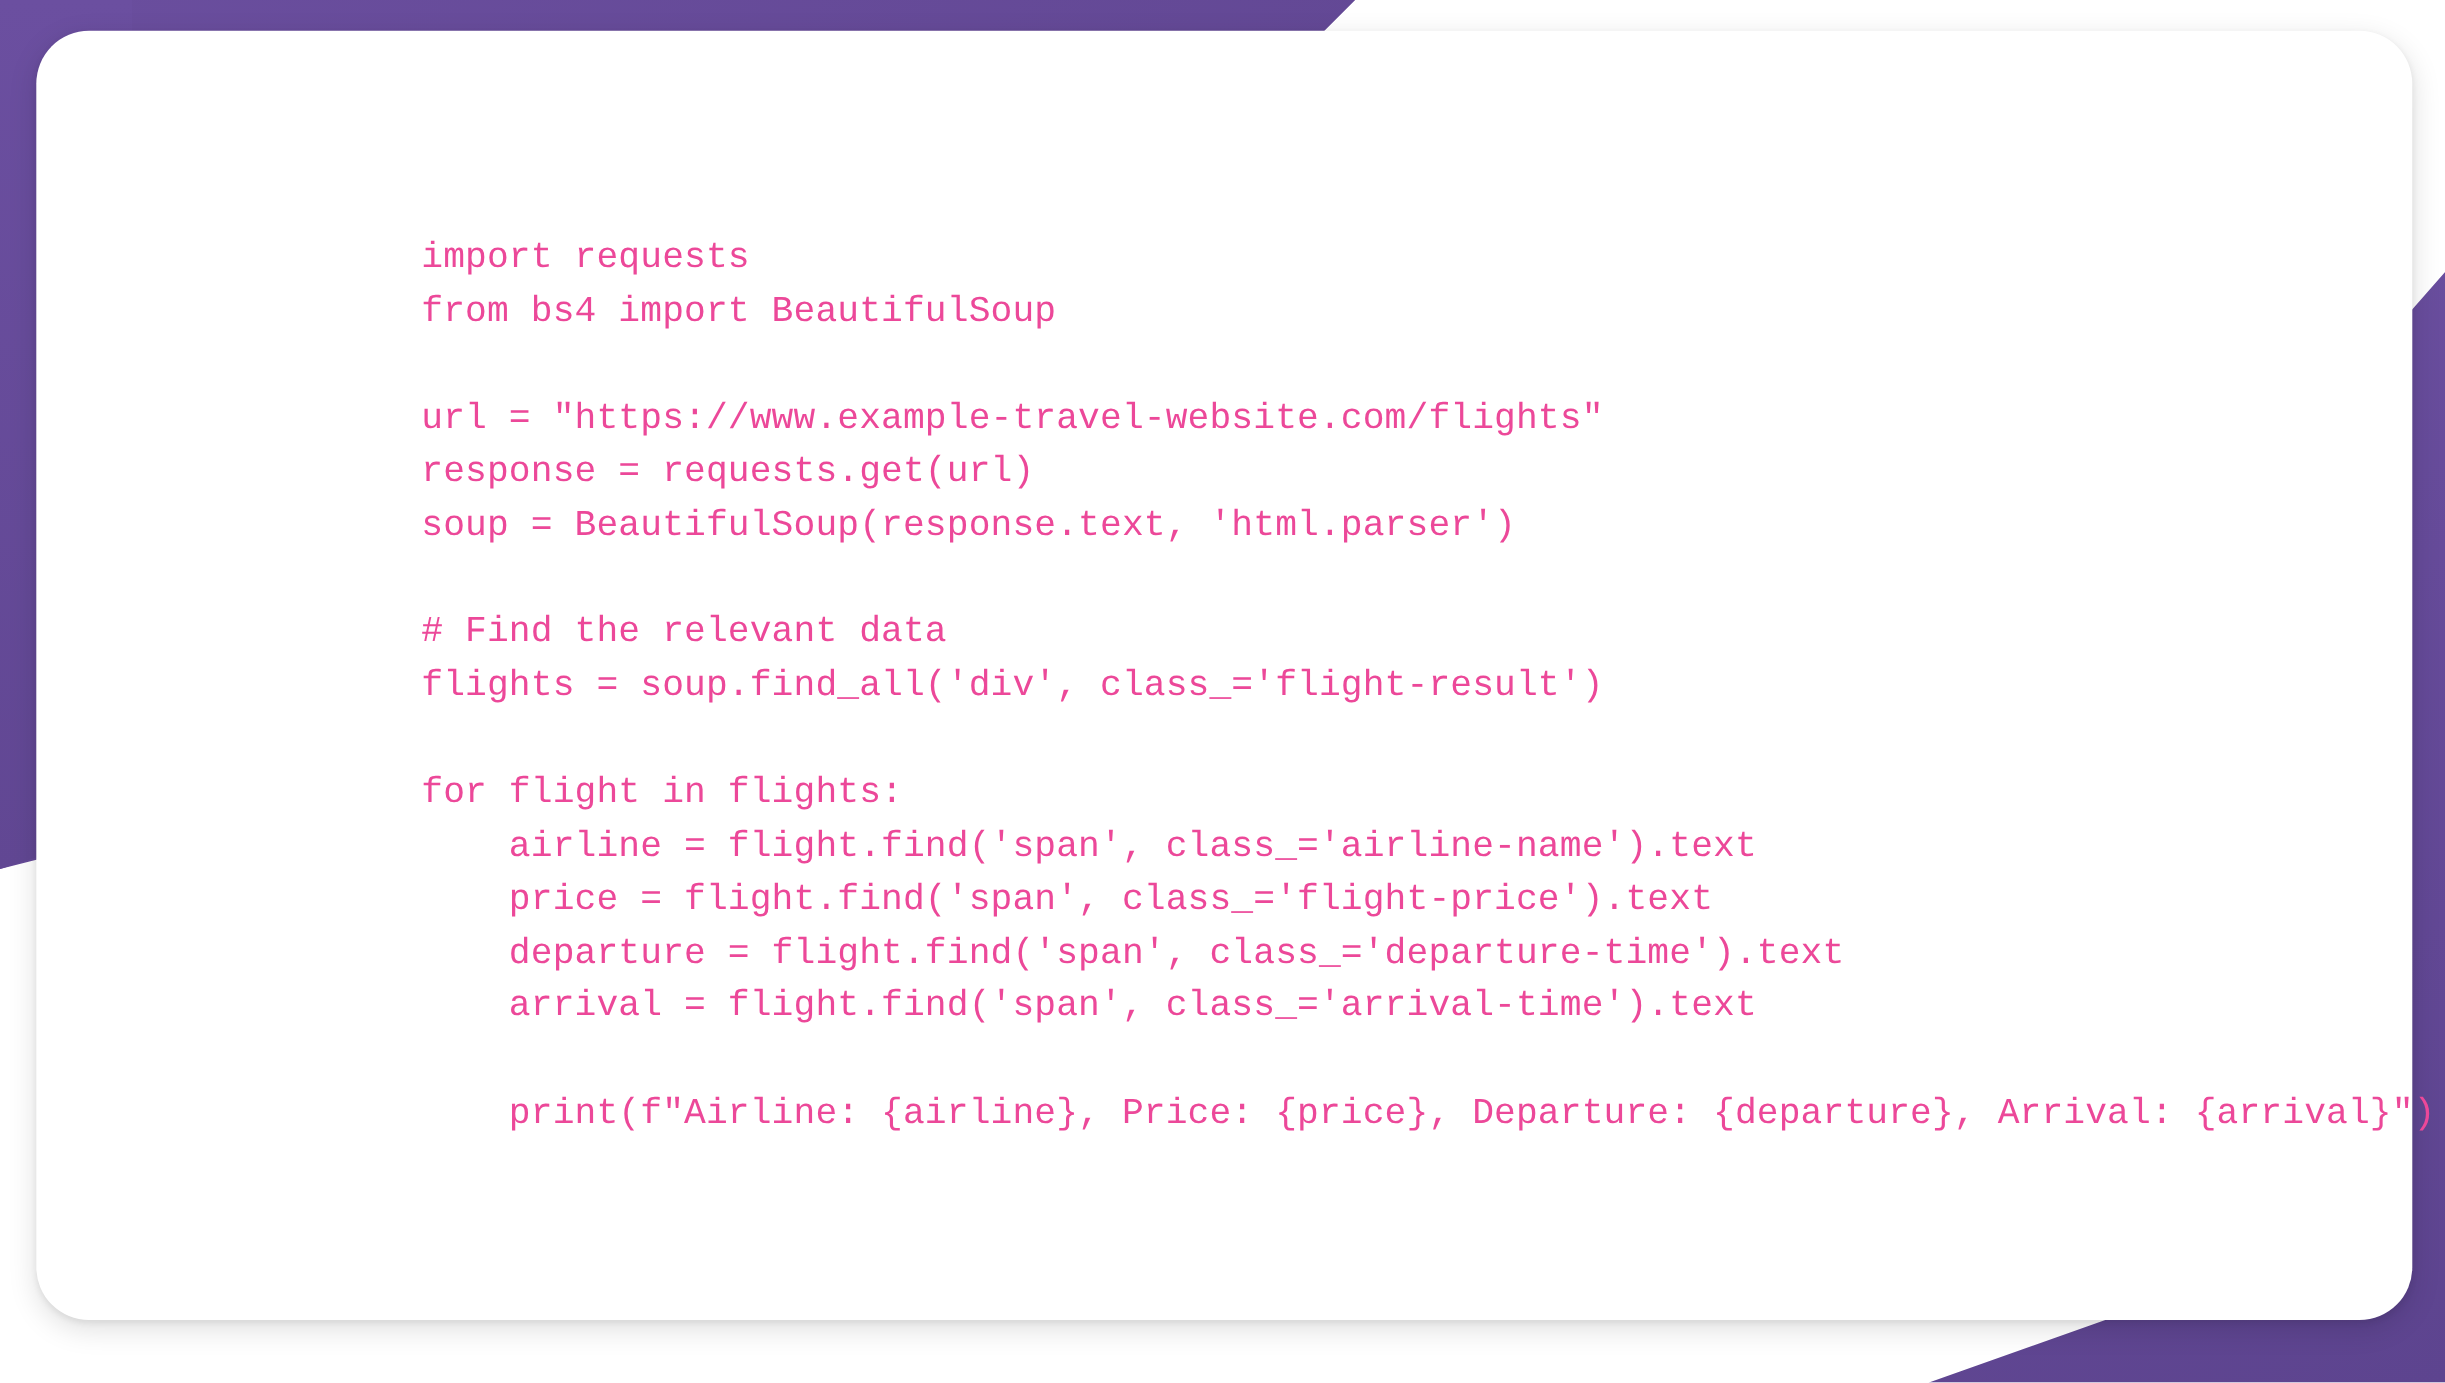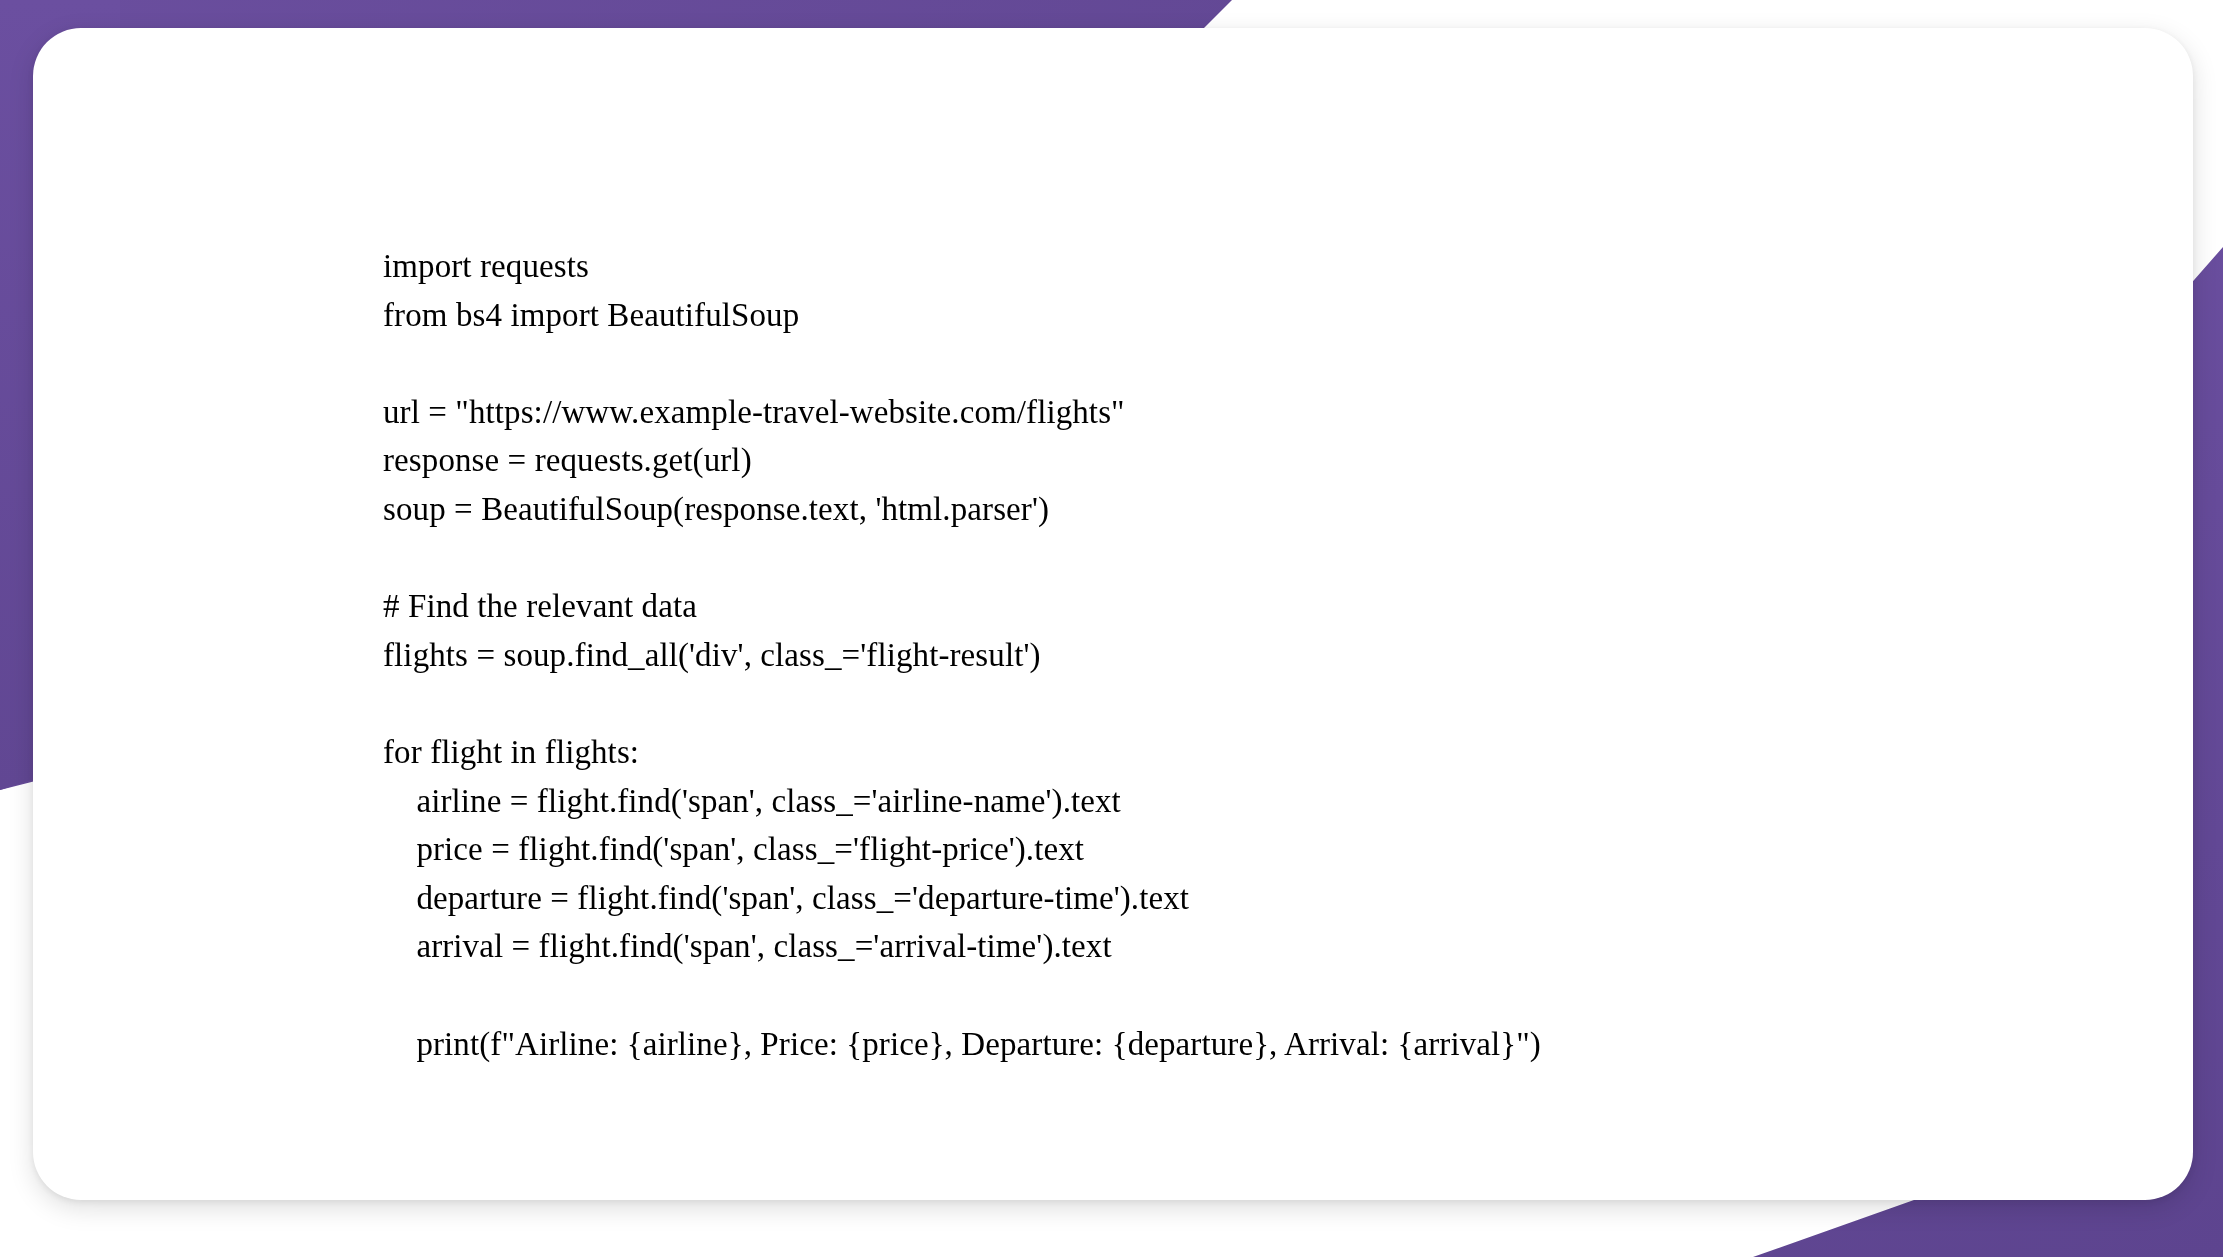--- a/index.html
+++ b/index.html
@@ -56,28 +56,27 @@
     background: #ffffff;
     border-radius: 48px;
     box-shadow: 0 8px 26px rgba(0,0,0,0.13), 0 2px 6px rgba(0,0,0,0.07);
   }
 
   
   .code-block {
     position: absolute;
     left: 350px;
     top: 183px;
-    color: #000000;
-    font-family: Liberation Serif, serif;
+    color: #ec4899;
+    font-family: Liberation Mono, monospace;
     font-size: 33px;
     line-height: 48.6px;
     white-space: pre;
     letter-spacing: 0.1px;
     font-weight: 400;
-    margin-top: 31px;
   }
   .code-line {
     min-height: 48.6px;
     white-space: pre;
   }
   .code-line.blank {
     min-height: 48.6px;
   }
 </style>
 </head>

